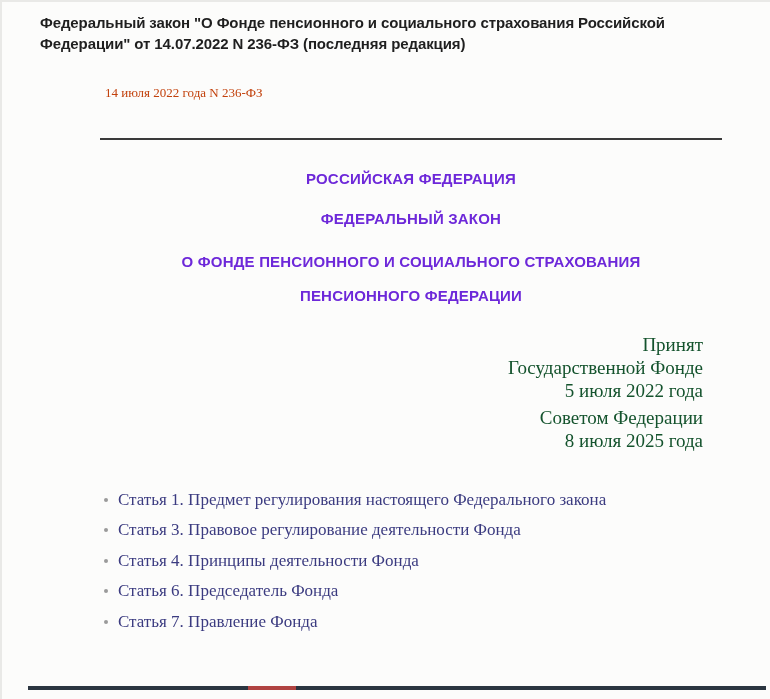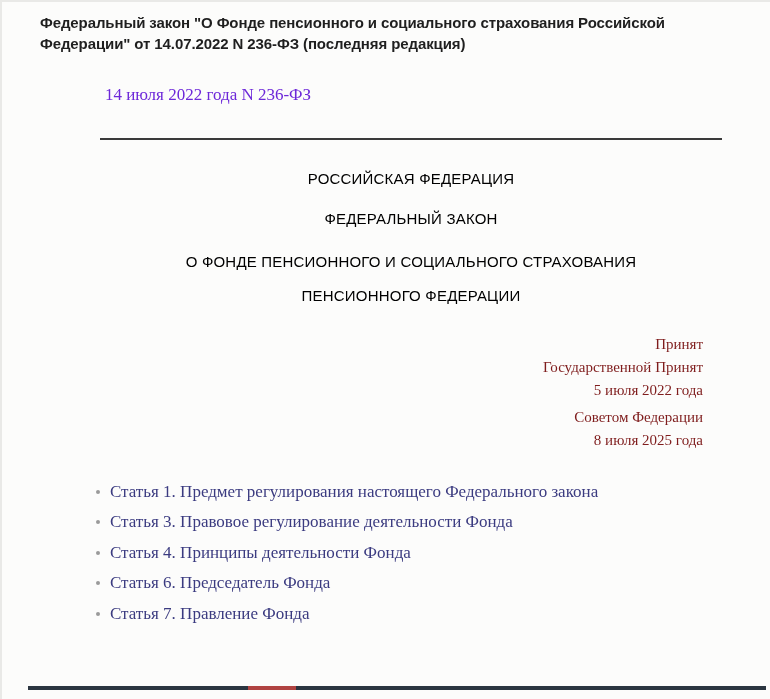--- a/index.html
+++ b/index.html
@@ -17,41 +17,41 @@
     overflow:hidden;
   }
   .top-title{
     position:absolute;left:40px;top:12px;width:648px;
     font-weight:bold;font-size:15px;line-height:21px;
     letter-spacing:-0.1px;color:#1f1f1f;
   }
   .doc-date{
     position:absolute;left:105px;top:85px;
     font-family:"Liberation Serif",serif;
-    font-size:17px;color:#6d28d9;white-space:nowrap;
+    font-size:13px;color:#c2410c;white-space:nowrap;
   }
   .rule{
     position:absolute;left:100px;top:138px;width:622px;height:2px;
     background:#3a3a3a;
   }
   .doc-heading{
     position:absolute;left:100px;width:622px;
-    text-align:center;font-weight:normal;font-size:15px;
-    color:#000000;letter-spacing:0.2px;white-space:nowrap;
+    text-align:center;font-weight:bold;font-size:15px;
+    color:#6d28d9;letter-spacing:0.2px;white-space:nowrap;
   }
   .h0{top:170px}.h1{top:210px}.h2{top:253px}.h3{top:287px}
   .sign-block{
     position:absolute;left:100px;width:603px;text-align:right;
     font-family:"Liberation Serif",serif;
-    font-size:15px;line-height:23px;color:#7f1d1d;
+    font-size:19px;line-height:23px;color:#14532d;
   }
   .sb1{top:333px}.sb2{top:406px}
   .articles{
     position:absolute;left:110px;top:477px;width:620px;
-    margin:0;padding:0;list-style:none;
+    margin:8px;padding:0;list-style:none;
     font-family:"Liberation Serif",serif;
     font-size:17px;line-height:30.4px;
   }
   .articles li{position:relative;white-space:nowrap;}
   .articles li .dot{
     position:absolute;left:-14px;top:13px;width:4px;height:4px;
     border-radius:50%;background:#9a9a9a;
   }
   .articles li a{
     color:#3b3b80;text-decoration:none;cursor:pointer;
@@ -76,21 +76,21 @@
 
   <div class="rule"></div>
 
   <div class="doc-heading h0">РОССИЙСКАЯ ФЕДЕРАЦИЯ</div>
   <div class="doc-heading h1">ФЕДЕРАЛЬНЫЙ ЗАКОН</div>
   <div class="doc-heading h2">О ФОНДЕ ПЕНСИОННОГО И СОЦИАЛЬНОГО СТРАХОВАНИЯ</div>
   <div class="doc-heading h3">ПЕНСИОННОГО ФЕДЕРАЦИИ</div>
 
   <div class="sign-block sb1">
     <div>Принят</div>
-    <div>Государственной Принят</div>
+    <div>Государственной Фонде</div>
     <div>5 июля 2022 года</div>
   </div>
 
   <div class="sign-block sb2">
     <div>Советом Федерации</div>
     <div>8 июля 2025 года</div>
   </div>
 
   <ul class="articles">
     <li>

